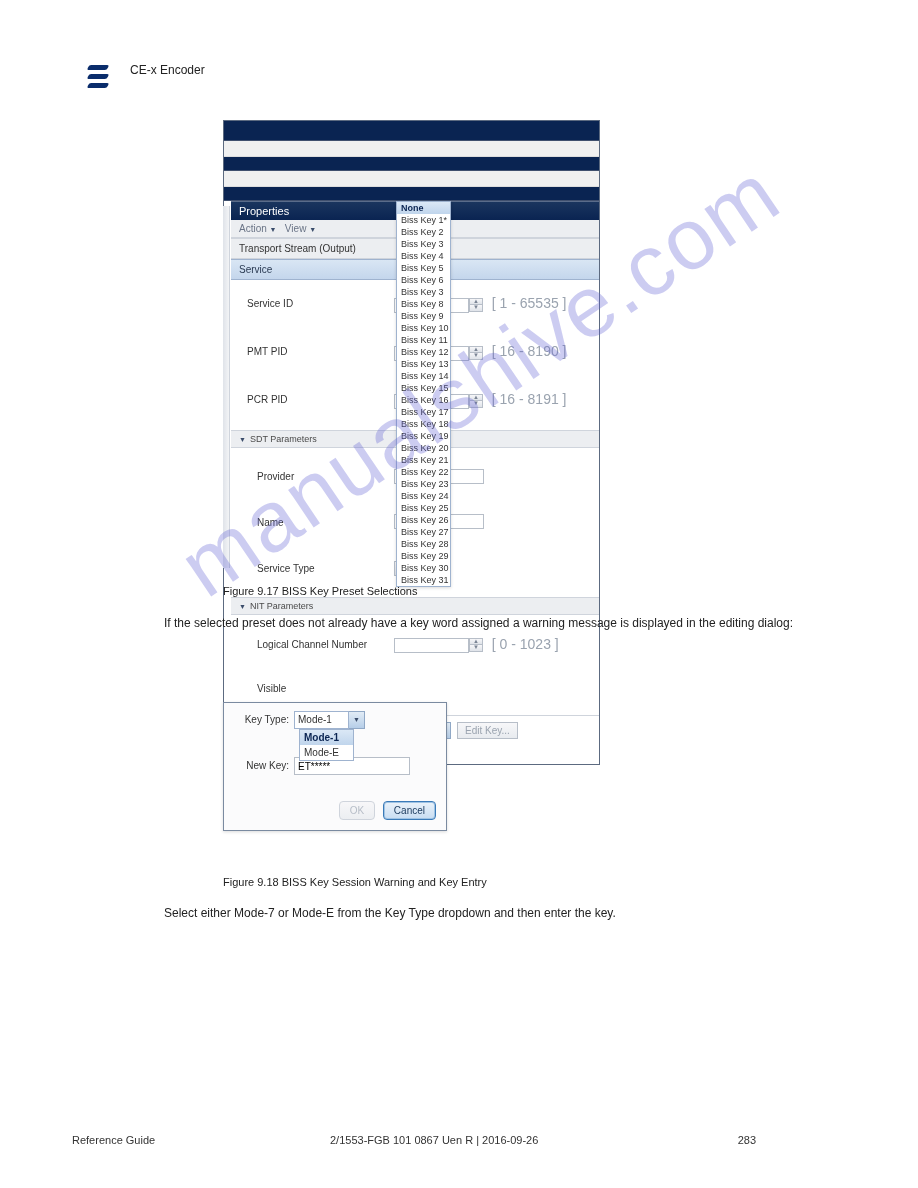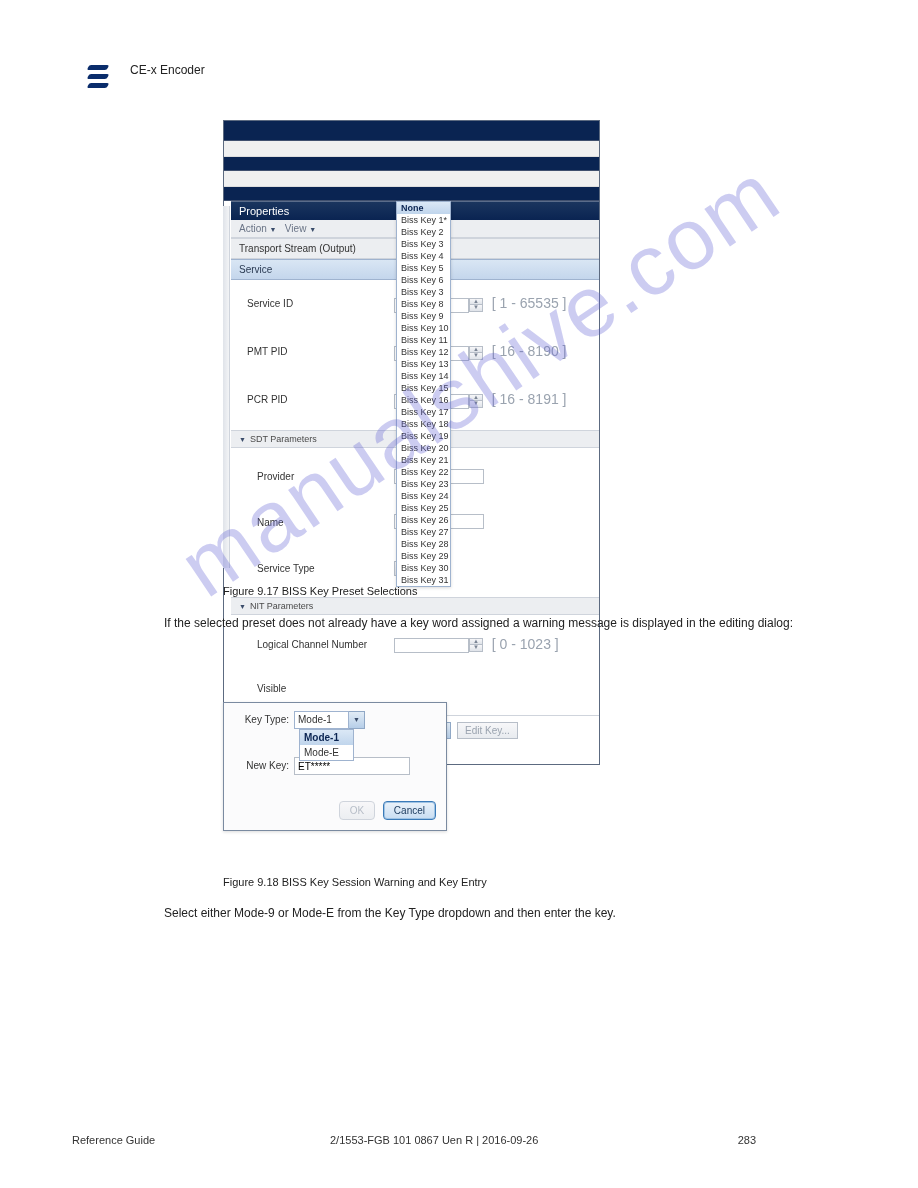--- a/index.html
+++ b/index.html
@@ -273,21 +273,21 @@
       <input class="dlg-input" value="ET*****" style="">
     </div>
     <div class="dlg-buttons">
       <span class="btn btn-disabled">OK</span>
       <span class="btn btn-default">Cancel</span>
     </div>
   </div>
 </div>
 
 <div id="cap2" class="fig-caption">Figure 9.18   BISS Key Session Warning and Key Entry</div>
-<div id="p3" class="para">Select either Mode-9 or Mode-E from the Key Type dropdown and then enter the key.</div>
+<div id="p3" class="para">Select either Mode-7 or Mode-E from the Key Type dropdown and then enter the key.</div>
 
 <div class="ref-guide">Reference Guide</div>
 <div class="doc-id">2/1553-FGB 101 0867 Uen R | 2016-09-26</div>
 <div class="pageno">283</div>
 
 <div class="watermark">manualshive.com</div>
 
 </div>
 
 </body></html>

